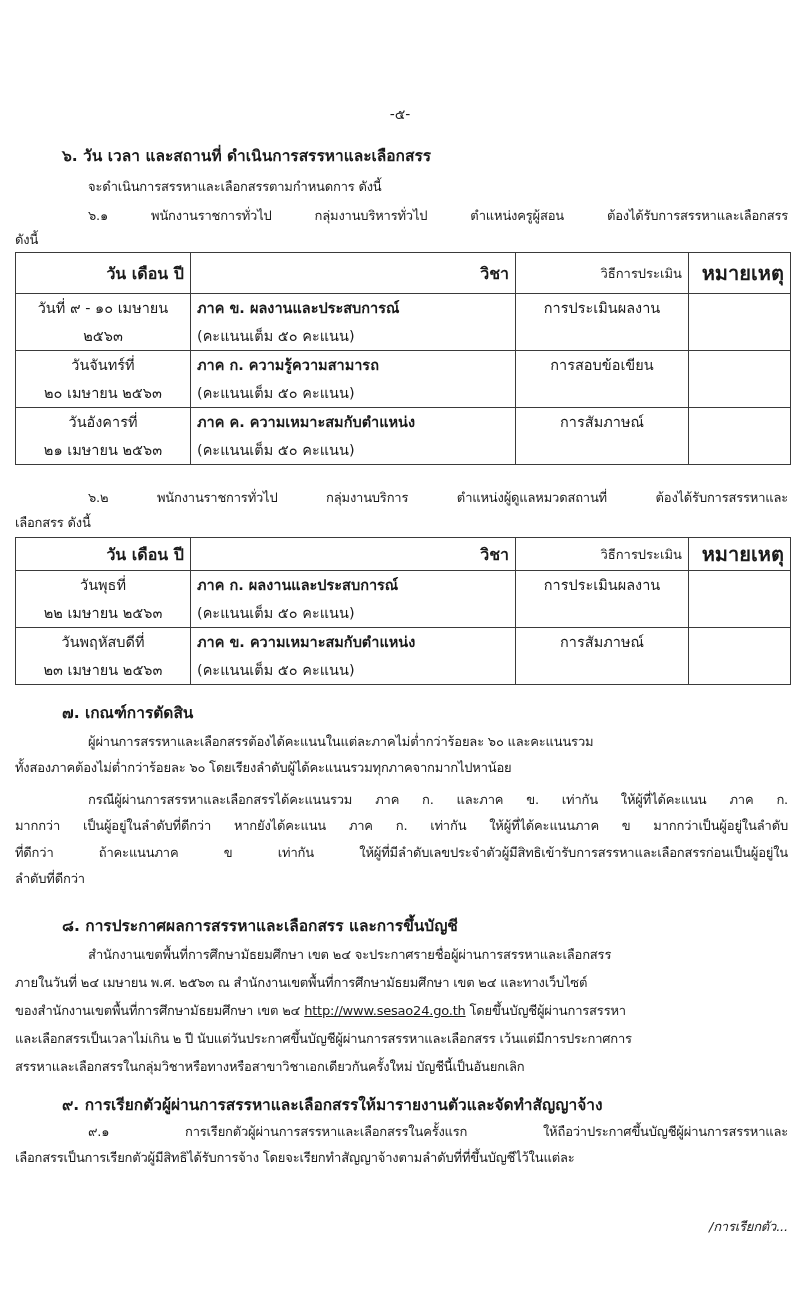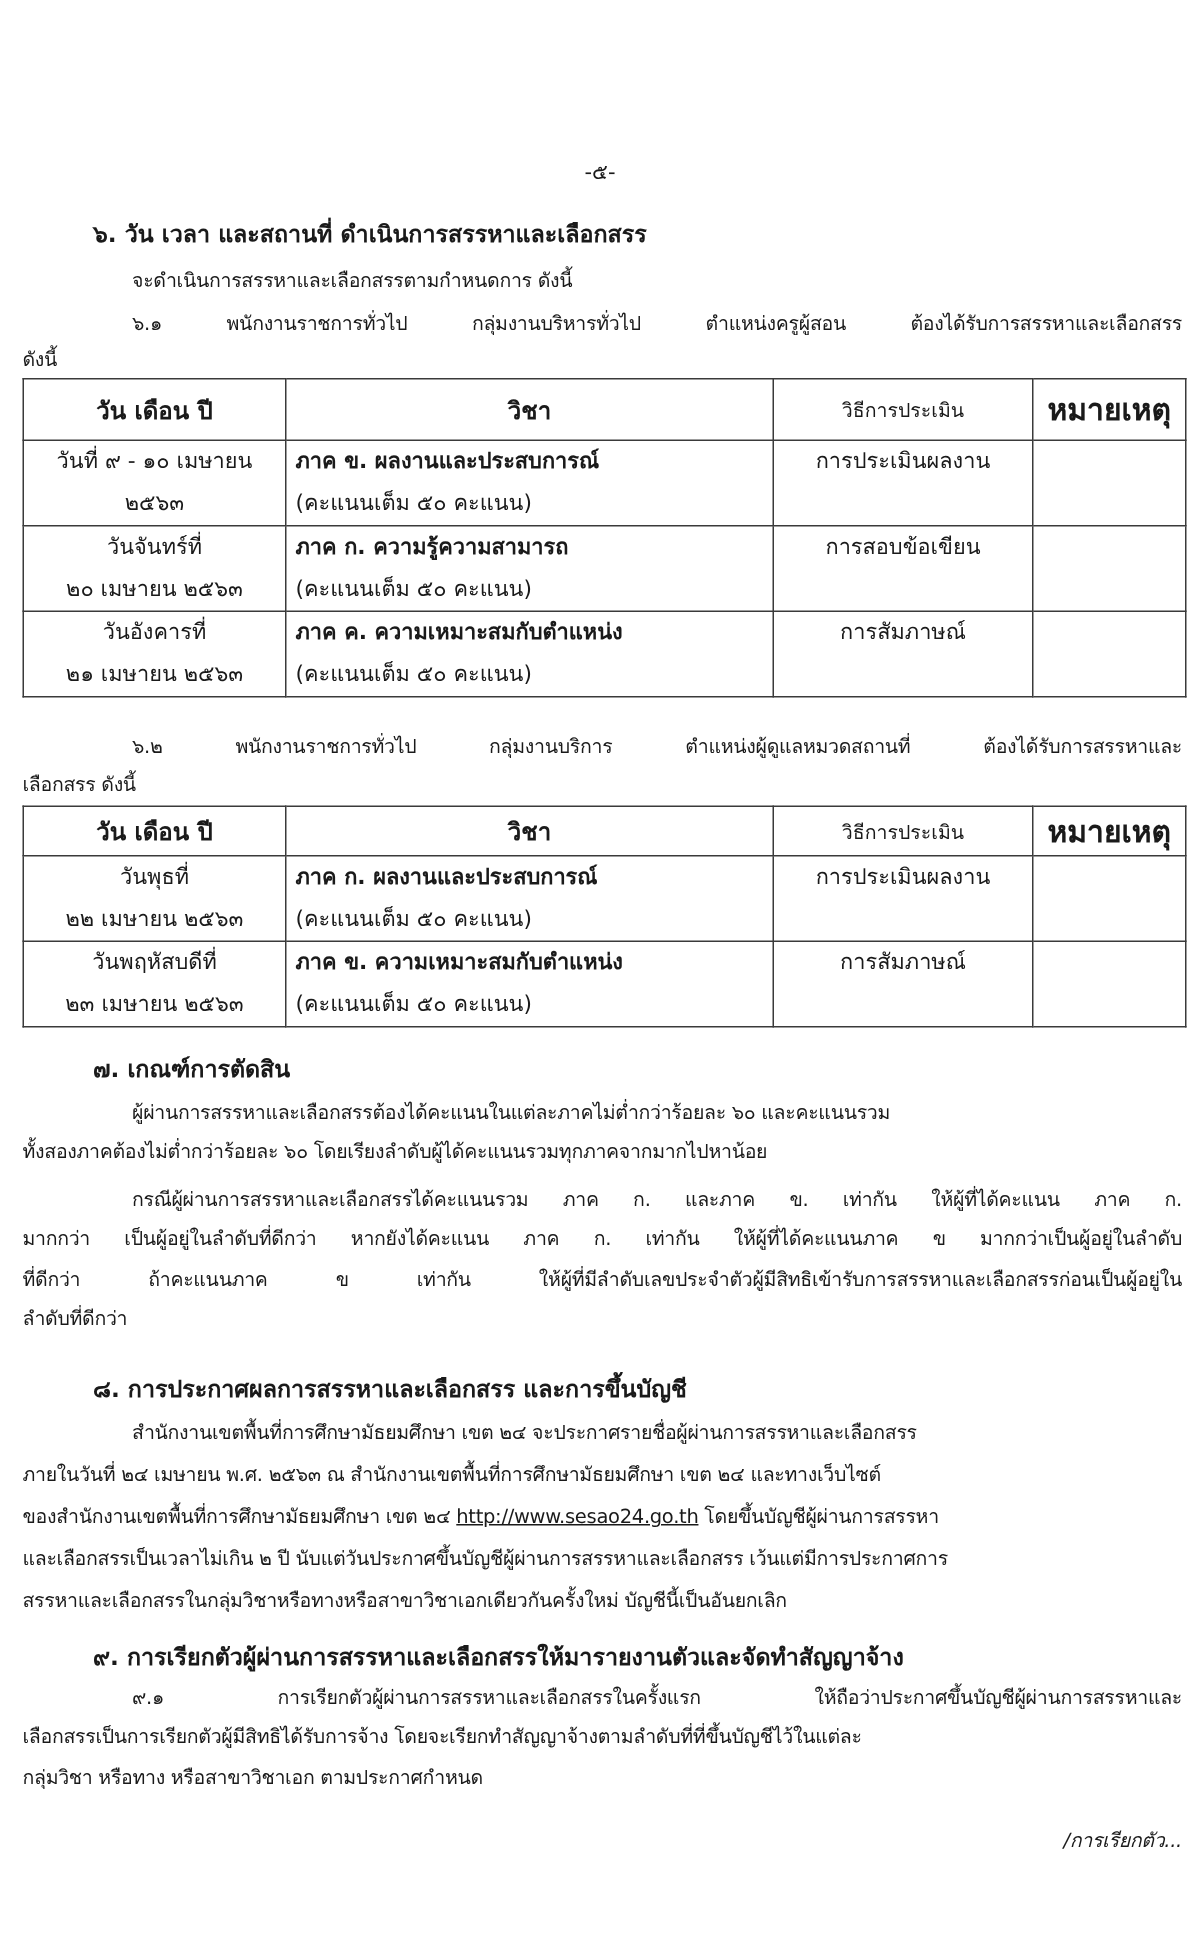--- a/index.html
+++ b/index.html
@@ -42,21 +42,21 @@
     table.sched th, table.sched td {
       border: 1.3px solid #3a3a3a;
       padding: 0 6px;
       vertical-align: top;
     }
     table.sched th {
       font-weight: bold;
       font-size: 16px;
       height: 40px;
       vertical-align: middle;
-      text-align: center;
+      text-align: right;
     }
     table.sched th.col-eval, table.sched th.col-note { font-weight: normal; font-size: 13px; }
     table.sched th.col-note { font-weight: bold; font-size: 20px;}
     table.sched td { height: 56px; }
     td.col-date { text-align: center; line-height: 28px; }
     td.col-subj { line-height: 28px; }
     td.col-subj .subj-title { font-weight: bold; }
     td.col-eval { text-align: center; line-height: 28px; }
     .url { text-decoration: underline; }
   </style>
@@ -186,17 +186,16 @@
   <div class="abs line" style="left:15px; top:972px;">ภายในวันที่ ๒๔ เมษายน พ.ศ. ๒๕๖๓ ณ สำนักงานเขตพื้นที่การศึกษามัธยมศึกษา เขต ๒๔ และทางเว็บไซต์</div>
   <div class="abs line" style="left:15px; top:1000px;">
     <span>ของสำนักงานเขตพื้นที่การศึกษามัธยมศึกษา เขต ๒๔ </span><span class="url">http://www.sesao24.go.th</span><span> โดยขึ้นบัญชีผู้ผ่านการสรรหา</span>
   </div>
   <div class="abs line" style="left:15px; top:1028px;">และเลือกสรรเป็นเวลาไม่เกิน ๒ ปี นับแต่วันประกาศขึ้นบัญชีผู้ผ่านการสรรหาและเลือกสรร เว้นแต่มีการประกาศการ</div>
   <div class="abs line" style="left:15px; top:1056px;">สรรหาและเลือกสรรในกลุ่มวิชาหรือทางหรือสาขาวิชาเอกเดียวกันครั้งใหม่ บัญชีนี้เป็นอันยกเลิก</div>
 
   <div class="abs heading" style="left:62px; top:1092px;">๙. การเรียกตัวผู้ผ่านการสรรหาและเลือกสรรให้มารายงานตัวและจัดทำสัญญาจ้าง</div>
   <div class="abs line" style="left:88px; top:1121px; width:700px; text-align:justify; text-align-last:justify;">๙.๑ การเรียกตัวผู้ผ่านการสรรหาและเลือกสรรในครั้งแรก ให้ถือว่าประกาศขึ้นบัญชีผู้ผ่านการสรรหาและ</div>
   <div class="abs line" style="left:15px; top:1147px;">เลือกสรรเป็นการเรียกตัวผู้มีสิทธิได้รับการจ้าง โดยจะเรียกทำสัญญาจ้างตามลำดับที่ที่ขึ้นบัญชีไว้ในแต่ละ</div>
-  <div class="abs line" style="left:15px; top:1174px;">กลุ่มวิชา หรือทาง หรือสาขาวิชาเอก ตามประกาศกำหนด</div>
 
   <div class="abs line" style="right:12px; top:1216px;font-style:italic;">/การเรียกตัว...</div>
 
 </div>
 
 </body></html>

